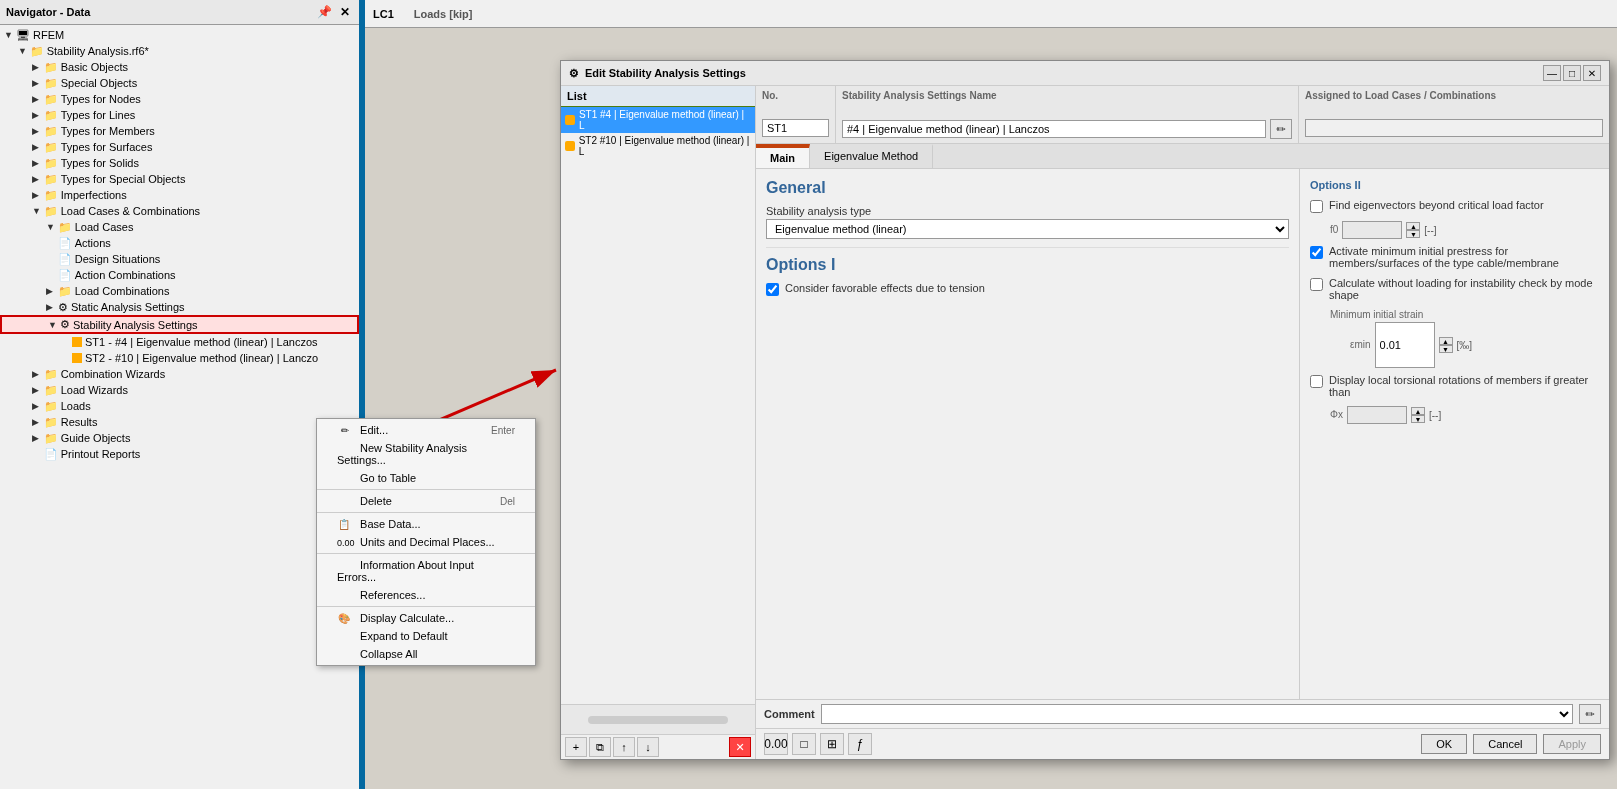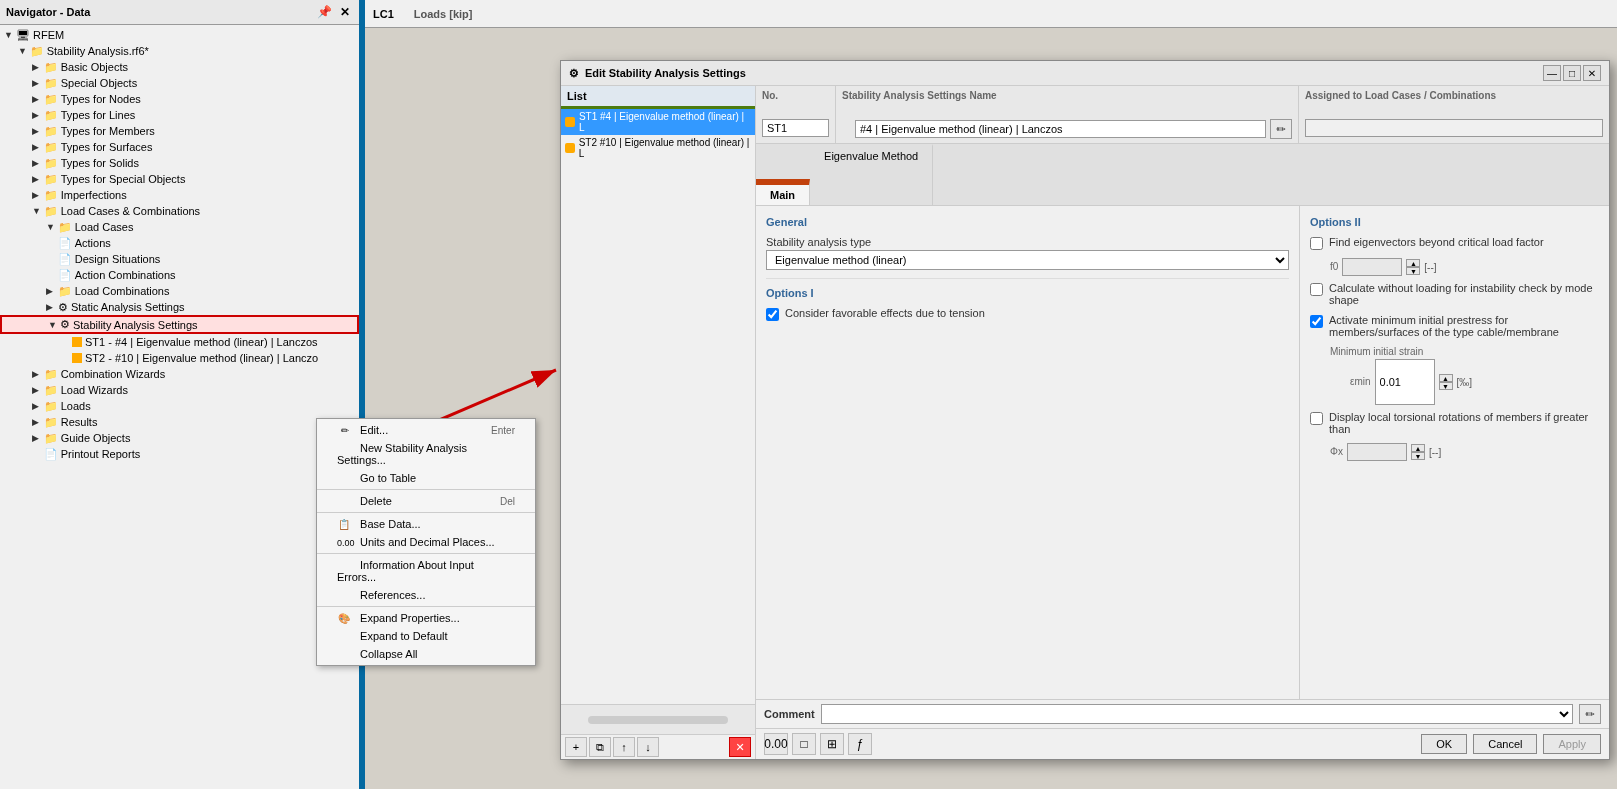--- a/index.html
+++ b/index.html
@@ -117,21 +117,21 @@
       width: 195px;
       border-right: 1px solid #ccc;
       display: flex;
       flex-direction: column;
     }
     .list-header {
       background: #e0e8f0;
       padding: 4px 6px;
       font-size: 11px;
       font-weight: bold;
-      border-bottom: 3px solid #4d7c0f;
+      border-bottom: 1px solid #4d7c0f;
     }
     .list-items { flex: 1; overflow-y: auto; }
     .list-item {
       display: flex;
       align-items: center;
       padding: 2px 4px;
       cursor: pointer;
       font-size: 10px;
       min-height: 18px;
     }
@@ -200,23 +200,22 @@
     }
     .tab {
       padding: 4px 14px;
       cursor: pointer;
       font-size: 11px;
       border-right: 1px solid #ccc;
       border-top: 2px solid transparent;
     }
     .tab.active {
       background: #f5f5f5;
-      border-top: 6px solid #c2410c;
+      border-top: 4px solid #c2410c;
       font-weight: bold;
-      margin-top: 35px;
     }
 
     
     .settings-body {
       display: flex;
       flex: 1;
       overflow: hidden;
     }
     .settings-left {
       flex: 1;
@@ -224,21 +223,21 @@
       overflow-y: auto;
     }
     .settings-right {
       width: 310px;
       border-left: 1px solid #ccc;
       padding: 10px;
       overflow-y: auto;
     }
 
     .section-title {
-      font-size: 11px;
+      font-size: 16px;
       font-weight: bold;
       color: #336699;
       margin-bottom: 8px;
     }
 
     .form-row {
       margin-bottom: 8px;
     }
     .form-label {
       font-size: 11px;
@@ -374,21 +373,20 @@
       display: flex;
       align-items: center;
       gap: 4px;
     }
     .name-input {
       flex: 1;
       padding: 2px 4px;
       font-size: 11px;
       border: 1px solid #999;
       background: white;
-      margin-left: 13px;
     }
     .edit-btn {
       width: 22px; height: 20px;
       border: 1px solid #999;
       background: #e8e8e8;
       cursor: pointer;
       display: flex; align-items: center; justify-content: center;
       font-size: 11px;
     }
     .no-input {
@@ -657,21 +655,21 @@
   <div class="ctx-item">
     <span>
       <span class="ctx-item-icon"></span>
       <span>References...</span>
     </span>
   </div>
   <hr class="ctx-separator">
   <div class="ctx-item">
     <span>
       <span class="ctx-item-icon">🎨</span>
-      <span>Expand Properties...</span>
+      <span>Display Calculate...</span>
     </span>
   </div>
   <div class="ctx-item">
     <span>
       <span class="ctx-item-icon"></span>
       <span>Expand to Default</span>
     </span>
   </div>
   <div class="ctx-item">
     <span>
@@ -783,27 +781,27 @@
             <span class="opt-label-small">f0</span>
             <input type="text" value="" style="width: 60px; padding: 2px 4px; font-size: 11px; border: 1px solid rgb(153, 153, 153); background: rgb(232, 232, 232);">
             <span style="display:flex;flex-direction:column;">
               <button style="width:14px;height:8px;border:1px solid #999;background:#e8e8e8;font-size:7px;cursor:pointer;">▲</button>
               <button style="width:14px;height:8px;border:1px solid #999;background:#e8e8e8;font-size:7px;cursor:pointer;">▼</button>
             </span>
             <span class="unit-label">[--]</span>
           </div>
 
           <div class="check-row">
+            <input type="checkbox" checked="" id="chk-prestress" style="">
+            <label class="check-label" for="chk-prestress">Activate minimum initial prestress for members/surfaces of the type cable/membrane</label>
+          </div>
+
+          <div class="check-row">
             <input type="checkbox" id="chk-noload" style="">
             <label class="check-label" for="chk-noload">Calculate without loading for instability check by mode shape</label>
-          </div>
-
-          <div class="check-row">
-            <input type="checkbox" checked="" id="chk-prestress" style="">
-            <label class="check-label" for="chk-prestress">Activate minimum initial prestress for members/surfaces of the type cable/membrane</label>
           </div>
           <div style="margin-left:20px; margin-bottom:6px;">
             <div class="opt-label-small">Minimum initial strain</div>
             <div class="opt-input-row">
               <span class="opt-label-small">εmin</span>
               <input type="text" value="0.01" style="width: 60px; padding: 16px 4px; font-size: 11px; border: 1px solid rgb(153, 153, 153); background: white;">
               <span style="display:flex;flex-direction:column;">
                 <button style="width:14px;height:8px;border:1px solid #999;background:#e8e8e8;font-size:7px;cursor:pointer;">▲</button>
                 <button style="width:14px;height:8px;border:1px solid #999;background:#e8e8e8;font-size:7px;cursor:pointer;">▼</button>
               </span>

